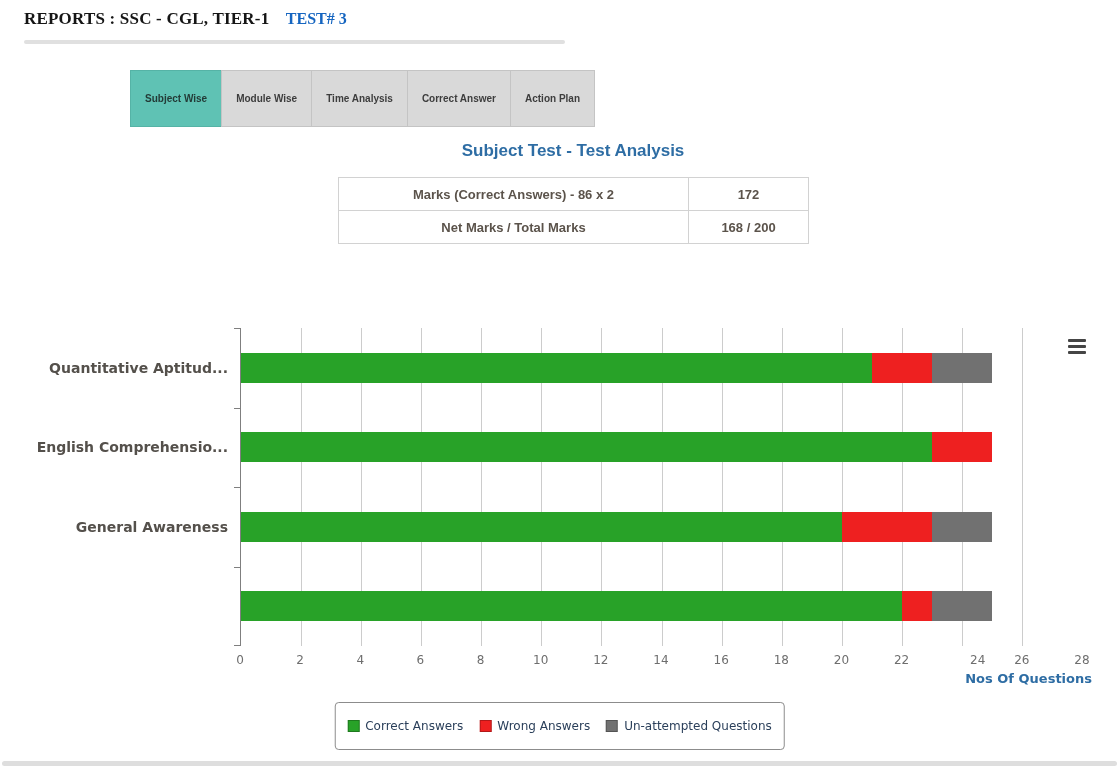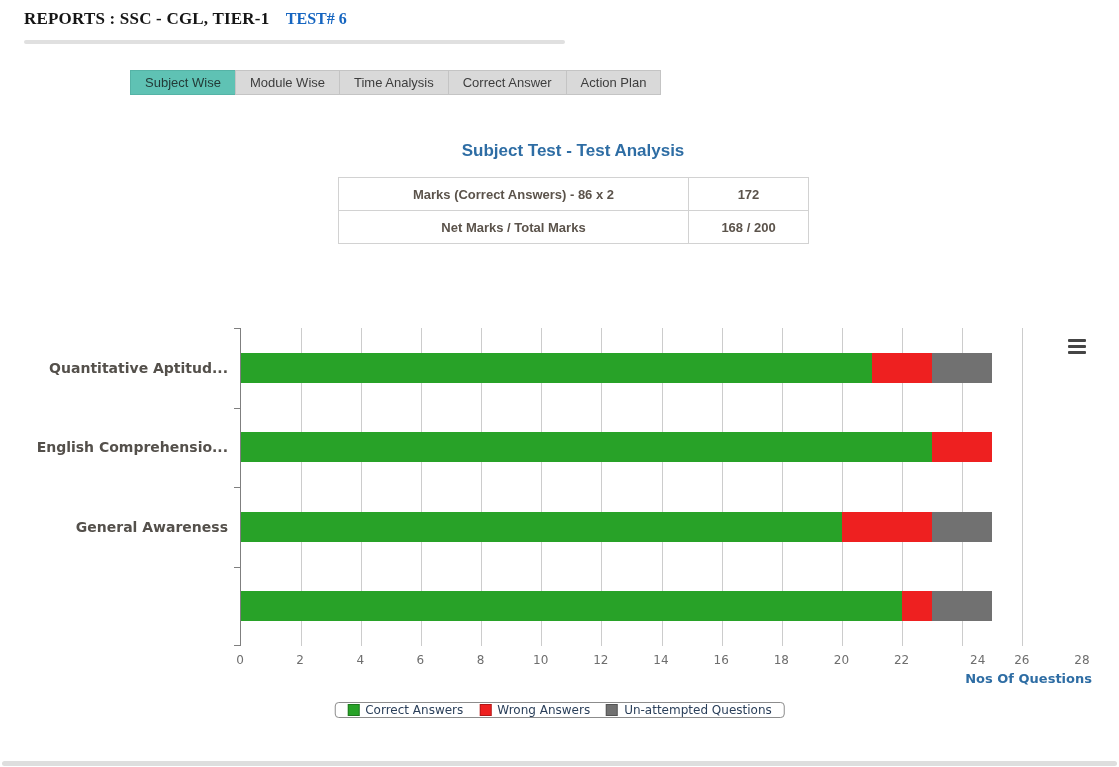--- a/index.html
+++ b/index.html
@@ -12,21 +12,21 @@
   
   .header { position: absolute; left: 24px; top: 9px; white-space: nowrap; }
   .header .title { font-family: "Liberation Serif", serif; font-size: 17px; font-weight: 700; color: #151515; letter-spacing: .2px; }
   .header .test  { font-family: "Liberation Serif", serif; font-size: 16px; font-weight: 700; color: #1565c0; margin-left: 12px; }
   .header-rule { position: absolute; left: 24px; top: 40px; width: 541px; height: 4px; background: #e0e0e0; border-radius: 2px; }
 
   
   .tabs { position: absolute; left: 130px; top: 70px; display: flex; }
   .tab {
     background: #d9d9d9; border: 1px solid #c4c4c4; margin-left: -1px;
-    padding: 4px 14px; font-size: 13px; color: #3d3d3d; cursor: pointer; white-space: nowrap;
+    padding: 22px 14px; font-size: 10px; color: #3d3d3d; cursor: pointer; white-space: nowrap; font-weight: bold;
   }
   .tab:first-child { margin-left: 0; }
   .tab.active { background: #5fc2b4; border-color: #55b3a6; color: #233b37; }
 
   
   .section-title { position: absolute; left: 338px; top: 141px; width: 470px; text-align: center; font-size: 17px; font-weight: 700; color: #2e6da4; }
   .analysis-table { position: absolute; left: 338px; top: 177px; border-collapse: collapse; background: #fff; }
   .analysis-table td { border: 1px solid #d2d2d2; text-align: center; font-size: 13px; font-weight: 700; color: #5b534b; height: 33px; padding: 0 7px; }
   .analysis-table td.lbl { width: 350px; }
   .analysis-table td.val { width: 120px; }
@@ -40,36 +40,36 @@
   .ytick { position: absolute; left: -7px; width: 7px; height: 1px; background: #7f7f7f; }
   .bar-row { position: absolute; left: 0; width: 100%; display: flex; align-items: center; }
   .bar { display: flex; width: 100%; height: 30px; }
   .seg { height: 100%; }
   .x-ticks { position: absolute; left: 240px; top: 331px; width: 842px; height: 14px; }
   .x-tick { position: absolute; transform: translateX(-50%); font-size: 12px; color: #6e6e6e; }
   .x-title { position: absolute; right: 27px; top: 349px; font-size: 13px; font-weight: 700; color: #2e6da4; }
   .legend {
     position: absolute; left: 50%; transform: translateX(-50%); top: 380px;
     display: flex; align-items: center; gap: 16px; border: 1px solid #8c8c8c; border-radius: 4px;
-    padding: 0 12px; background: #fff; justify-content: space-between;
+    padding: 16px 12px; background: #fff; justify-content: space-between;
   }
   .legend-item { display: flex; align-items: center; gap: 6px; font-size: 12px; color: #2a3f5a; cursor: pointer; white-space: nowrap; }
   .swatch { width: 12px; height: 12px; border: 1px solid rgba(0,0,0,.25); }
   .chart-menu { position: absolute; right: 31px; top: 12px; cursor: pointer; padding: 2px; }
   .chart-menu .bar-line { width: 18px; height: 3px; background: #454545; margin: 3px 0; border-radius: 1px; }
 
   
   .bottom-scrollbar { position: absolute; left: 2px; bottom: 1px; width: 1115px; height: 5px; background: #dedede; border-radius: 3px; }
 </style>
 </head>
 <body>
 
 <div class="header">
   <span class="title">REPORTS : SSC - CGL, TIER-1</span>
-  <span class="test">TEST# 6</span>
+  <span class="test">TEST# 3</span>
 </div>
 <div class="header-rule"></div>
 
 <div class="tabs">
   <div class="tab active">Subject Wise</div>
   <div class="tab">Module Wise</div>
   <div class="tab">Time Analysis</div>
   <div class="tab">Correct Answer</div>
   <div class="tab">Action Plan</div>
 </div>

